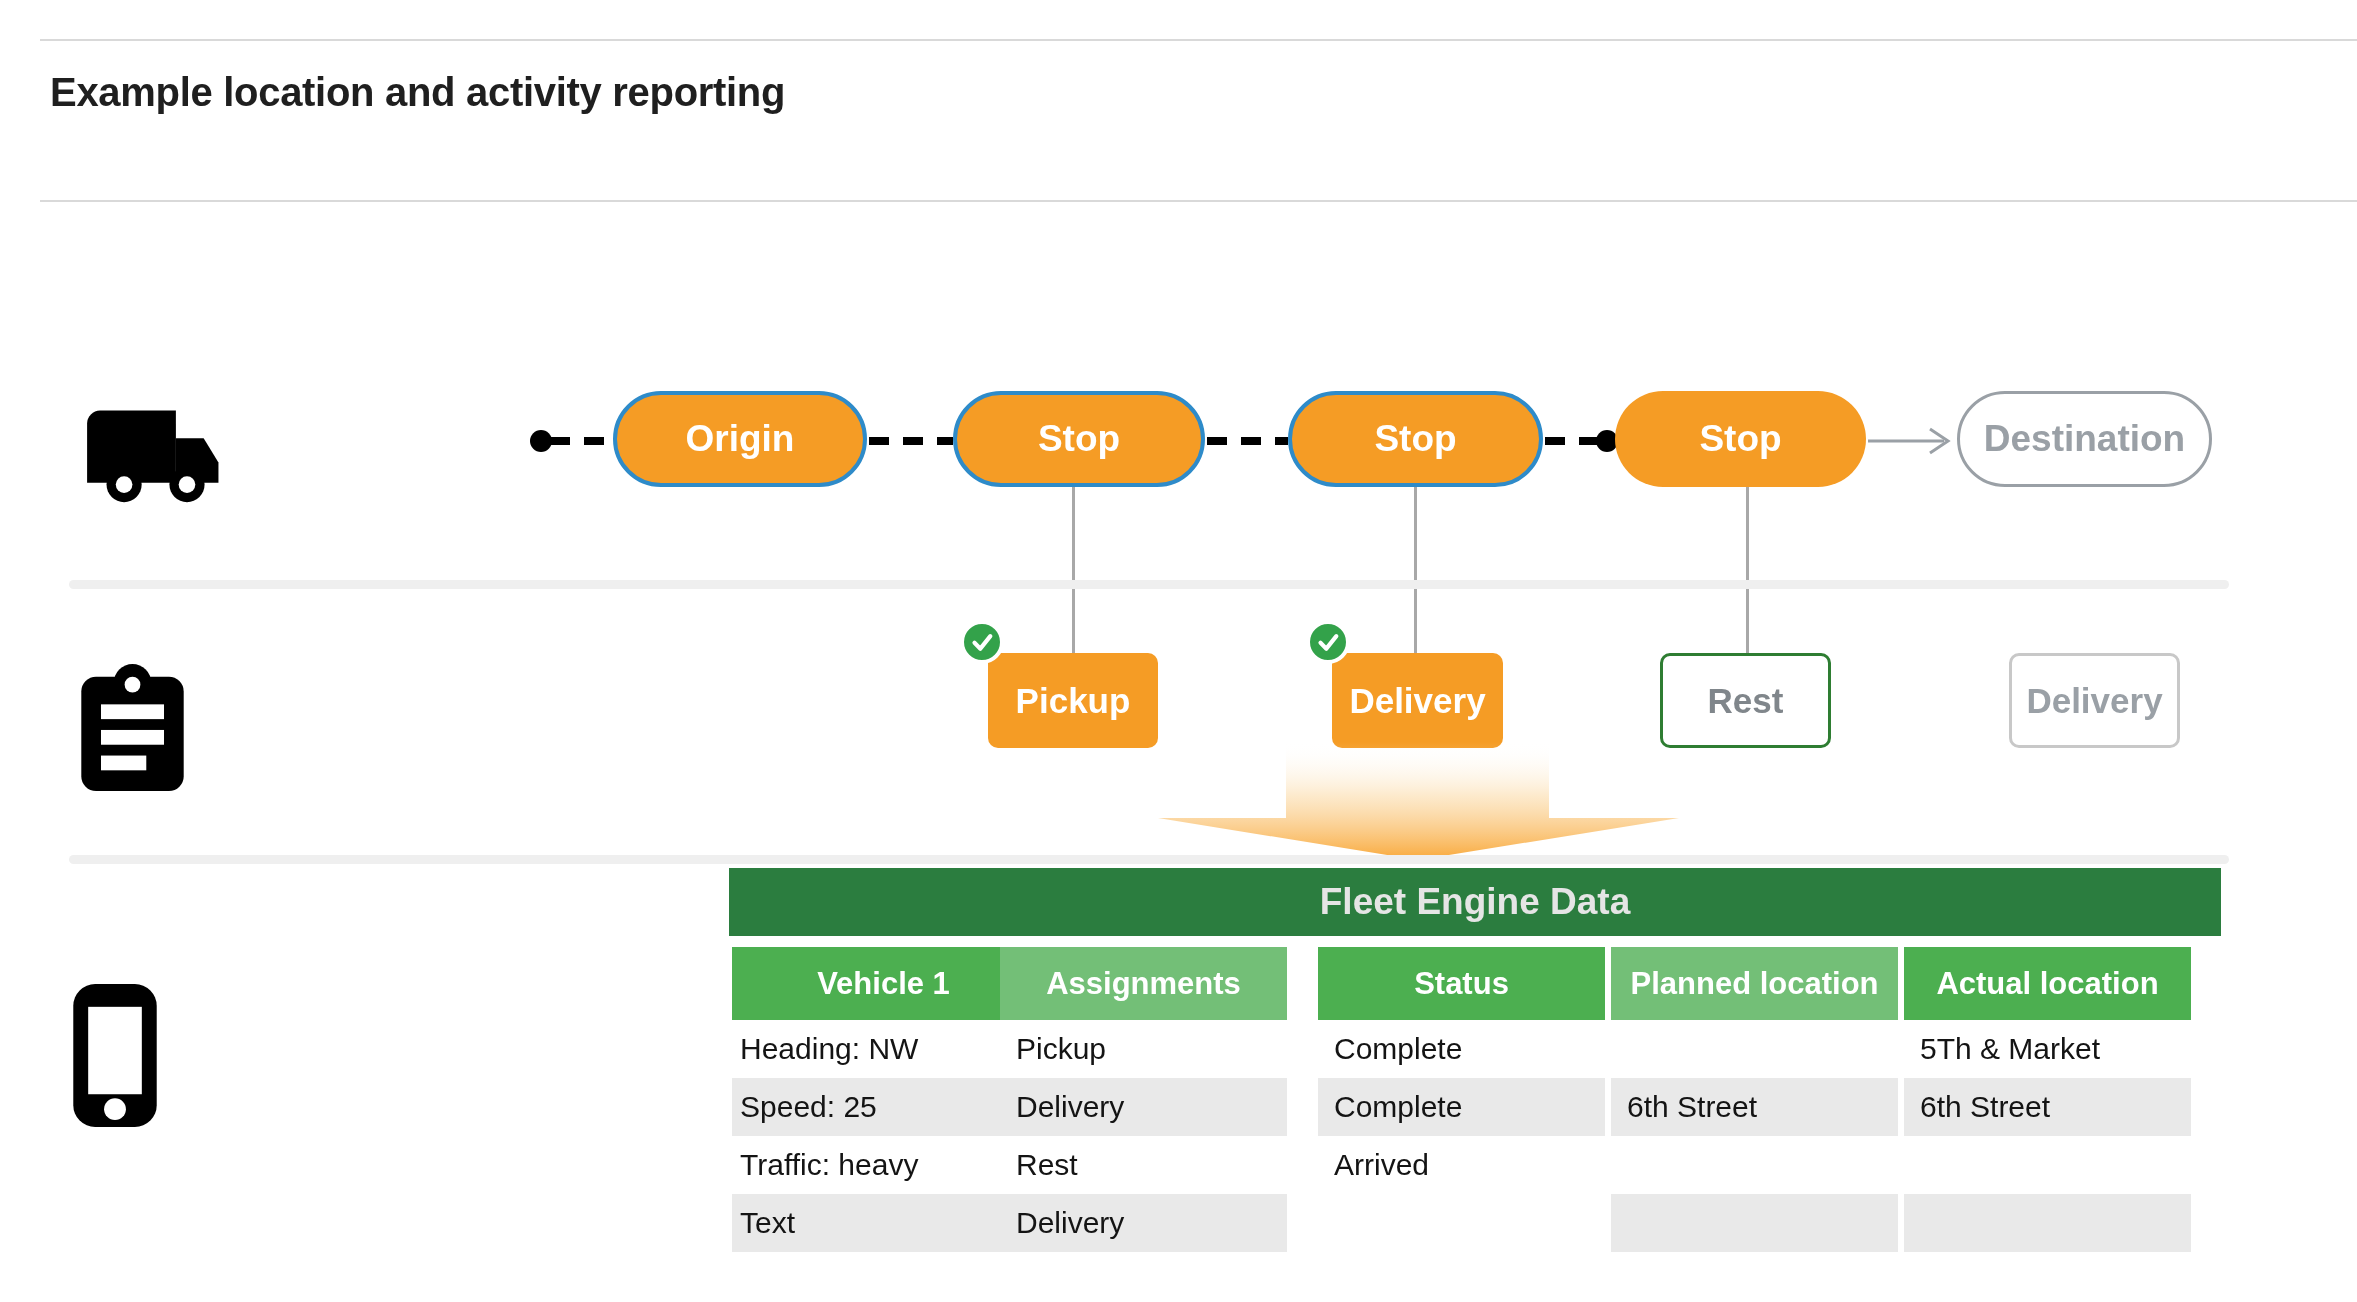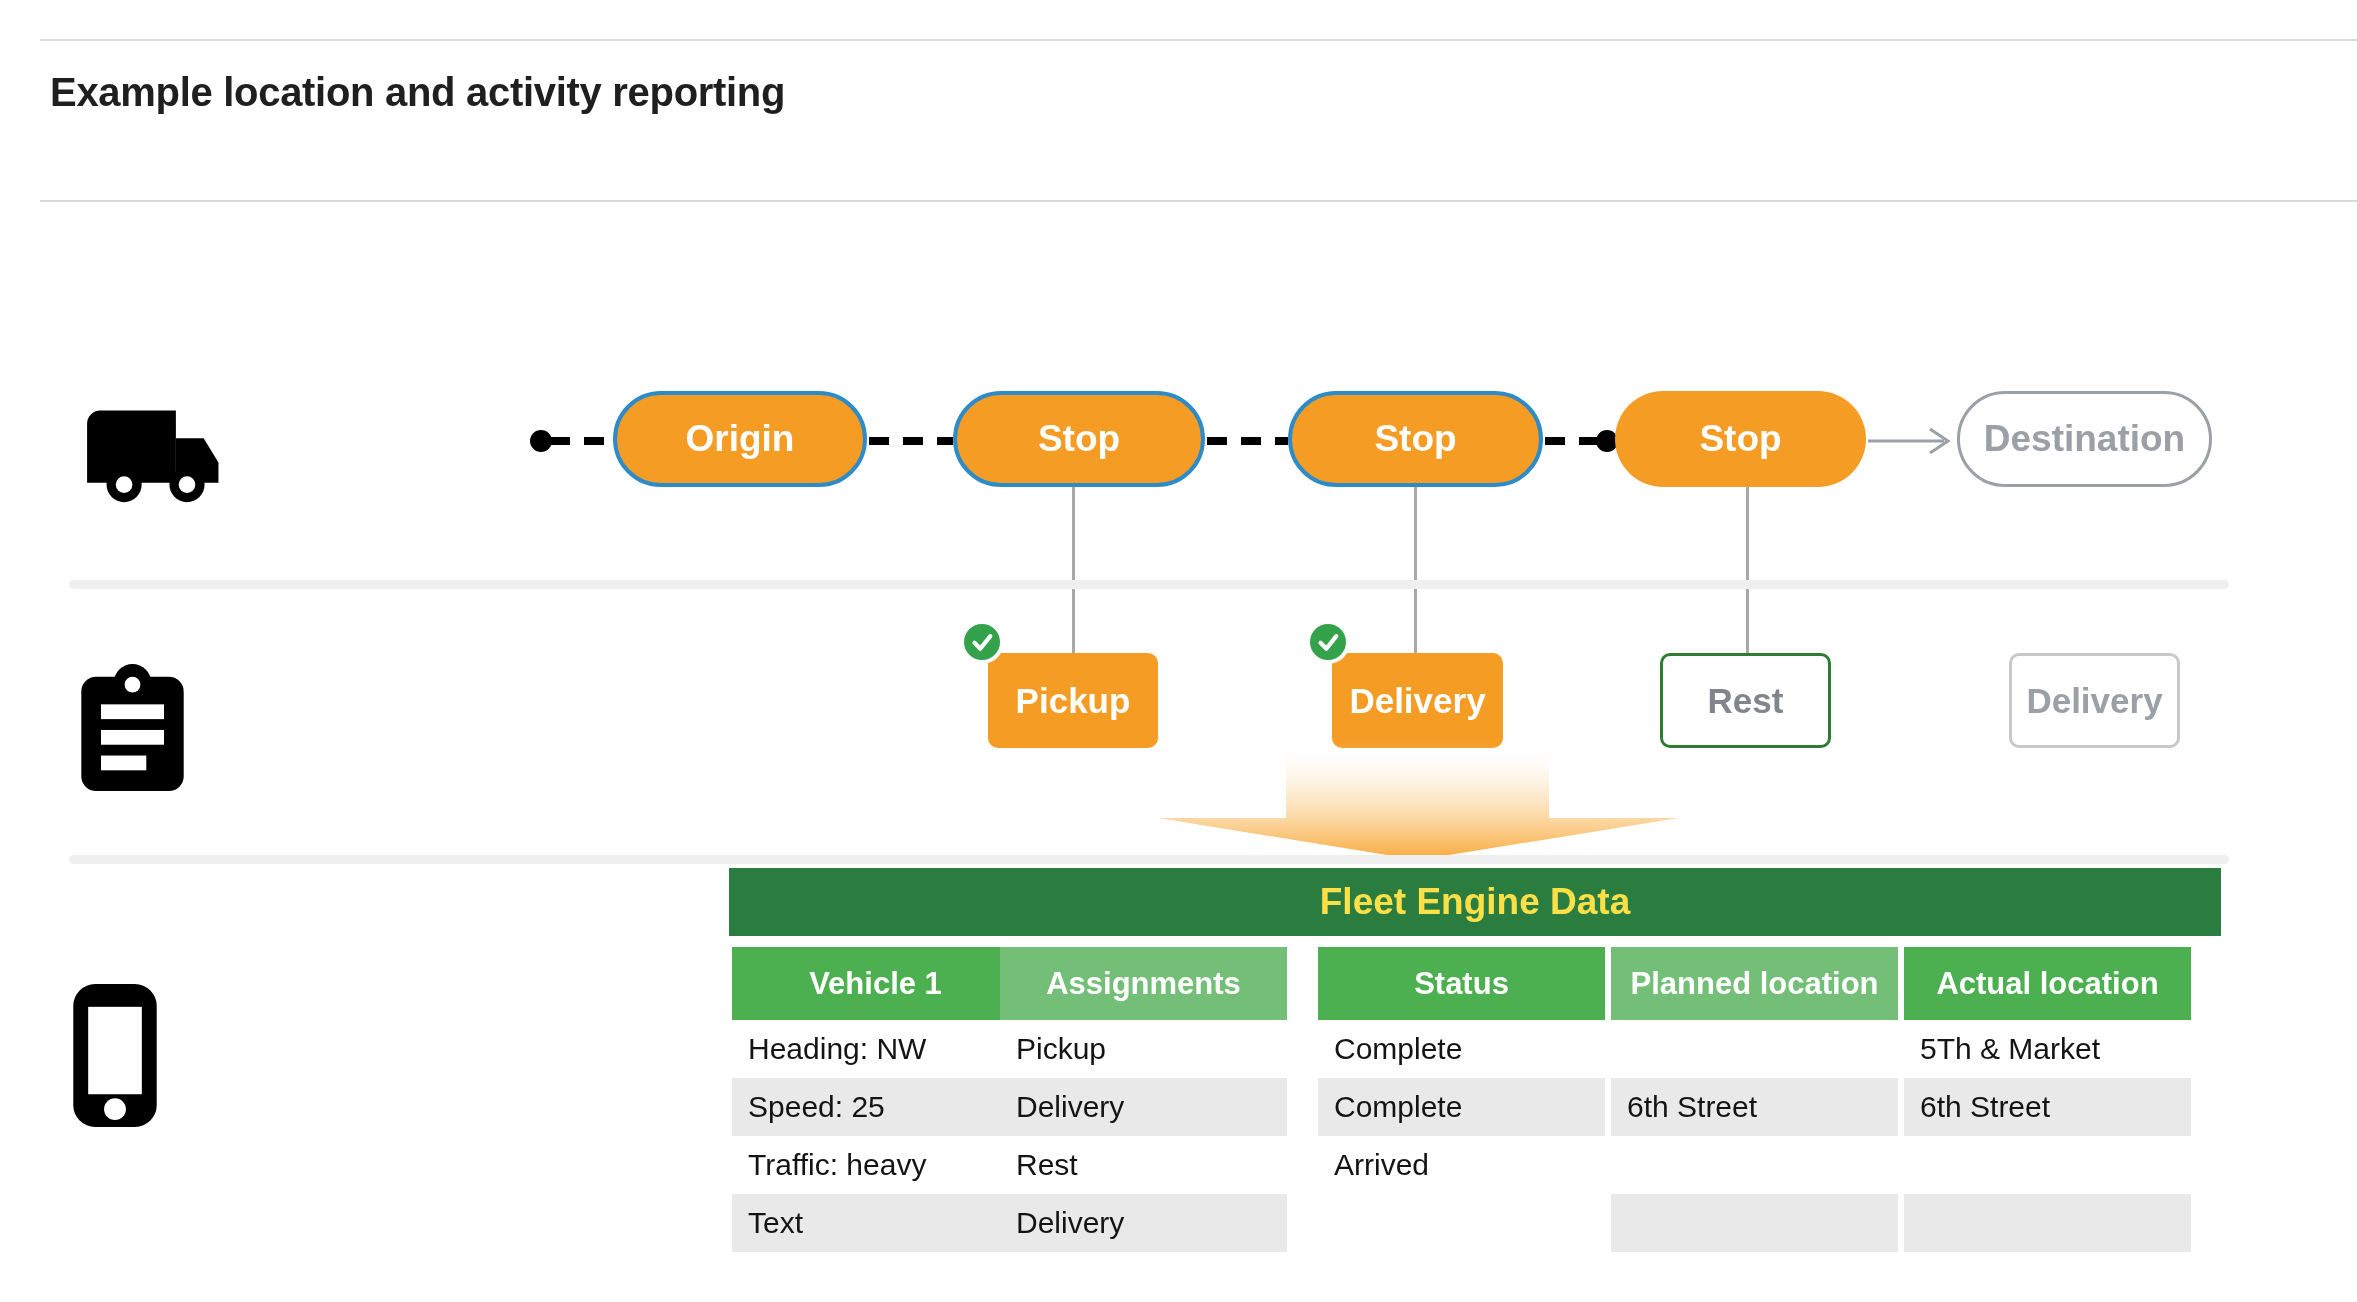--- a/index.html
+++ b/index.html
@@ -42,29 +42,29 @@
   #box-rest{left:1660px;width:171px;background:#fff;border:3px solid #2e7d32;color:#80868b;}
   #box-delivery-2{left:2009px;width:171px;background:#fff;border:3px solid #c8c8c8;color:#9aa0a6;}
 
   .check{position:absolute;top:620px;width:36px;height:36px;border-radius:50%;background:#33a24a;
          border:4px solid #fff;display:flex;align-items:center;justify-content:center;}
   #check-pickup{left:960px;}
   #check-delivery{left:1306px;}
 
   
   #table-title{position:absolute;left:729px;top:868px;width:1492px;height:68px;background:#2b7d3f;
-               color:#fde047;font-size:37px;font-weight:700;display:flex;align-items:center;justify-content:center;}
+               color:#e5e5e5;font-size:37px;font-weight:700;display:flex;align-items:center;justify-content:center;}
   .th{position:absolute;top:947px;height:73px;width:287px;color:#fff;font-size:31px;font-weight:700;
       display:flex;align-items:center;justify-content:center;text-align:center;}
   .th.dark{background:#4caf50;}
   .th.light{background:#73bf77;}
   .td{position:absolute;height:58px;width:287px;font-size:30px;color:#141414;
       display:flex;align-items:center;padding-left:16px;box-sizing:border-box;}
   .td.alt{background:#e9e9e9;}
-  .c0{left:732px;} .c1{left:1000px;} .c2{left:1318px;} .c3{left:1611px;} .c4{left:1904px;}
+  .c0{left:732px;padding-left:8px;} .c1{left:1000px;} .c2{left:1318px;} .c3{left:1611px;} .c4{left:1904px;}
   .r0{top:1020px;} .r1{top:1078px;} .r2{top:1136px;} .r3{top:1194px;}
 
   .icon-wrap{position:absolute;}
   #truck-icon{left:76px;top:396px;}
   #clipboard-icon{left:73px;top:663px;}
   #phone-icon{left:70px;top:981px;}
   #dest-arrow{left:1868px;top:421px;}
   #flow-arrow{left:1155px;top:742px;}
 </style>
 </head>

